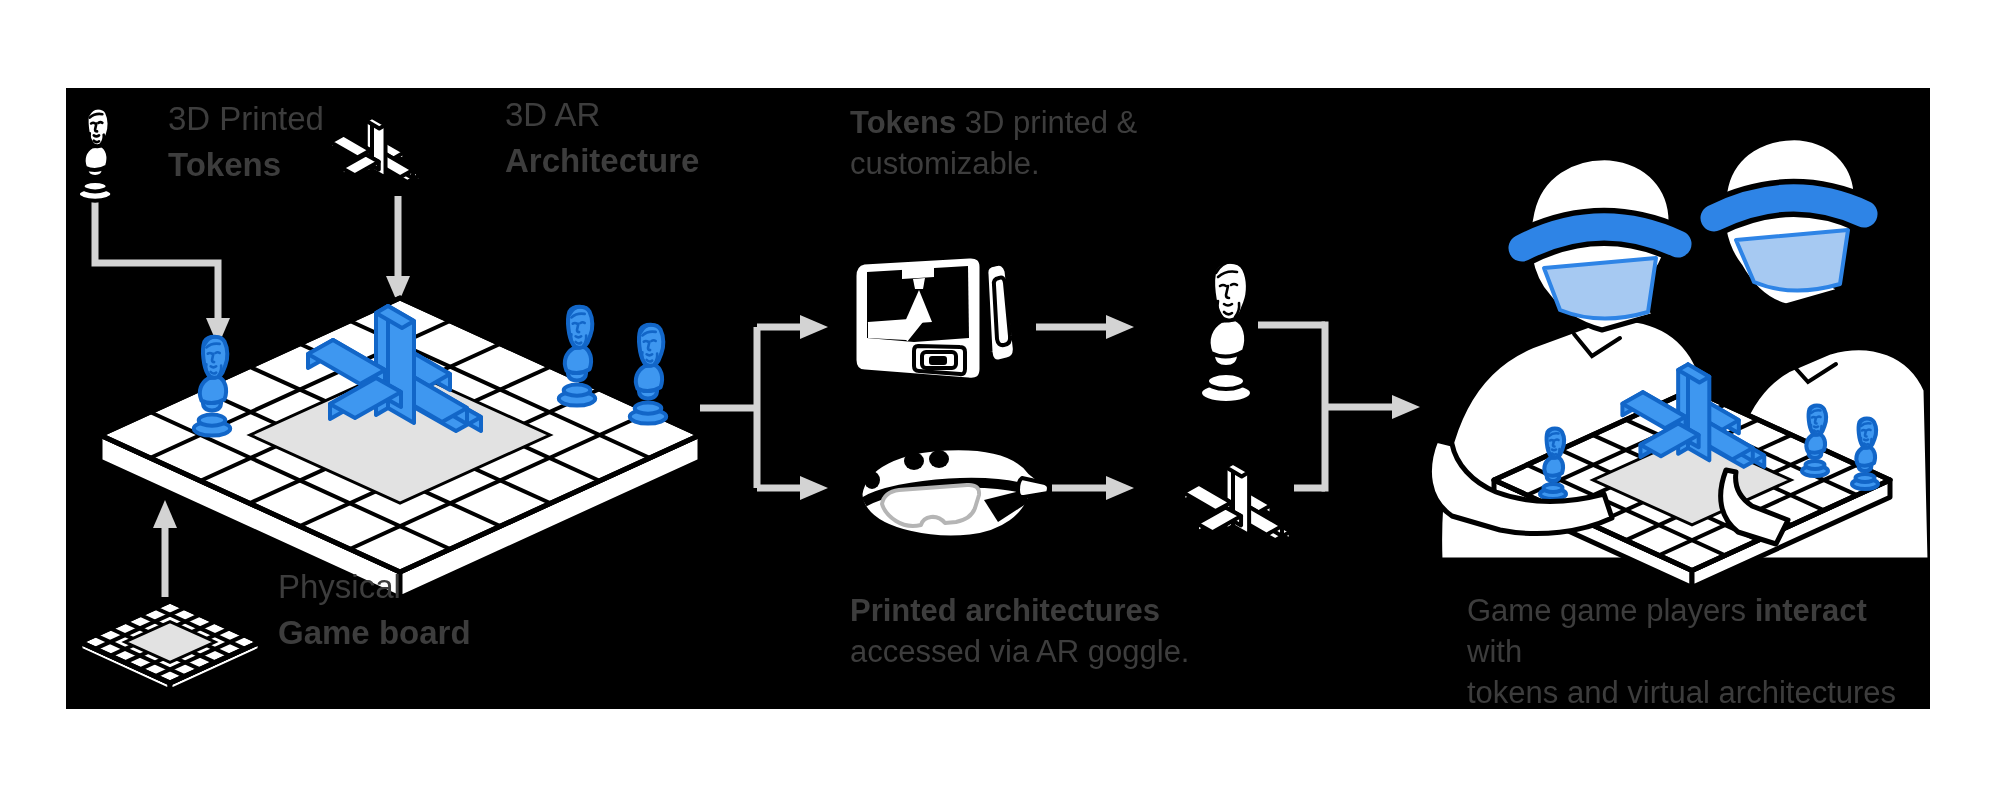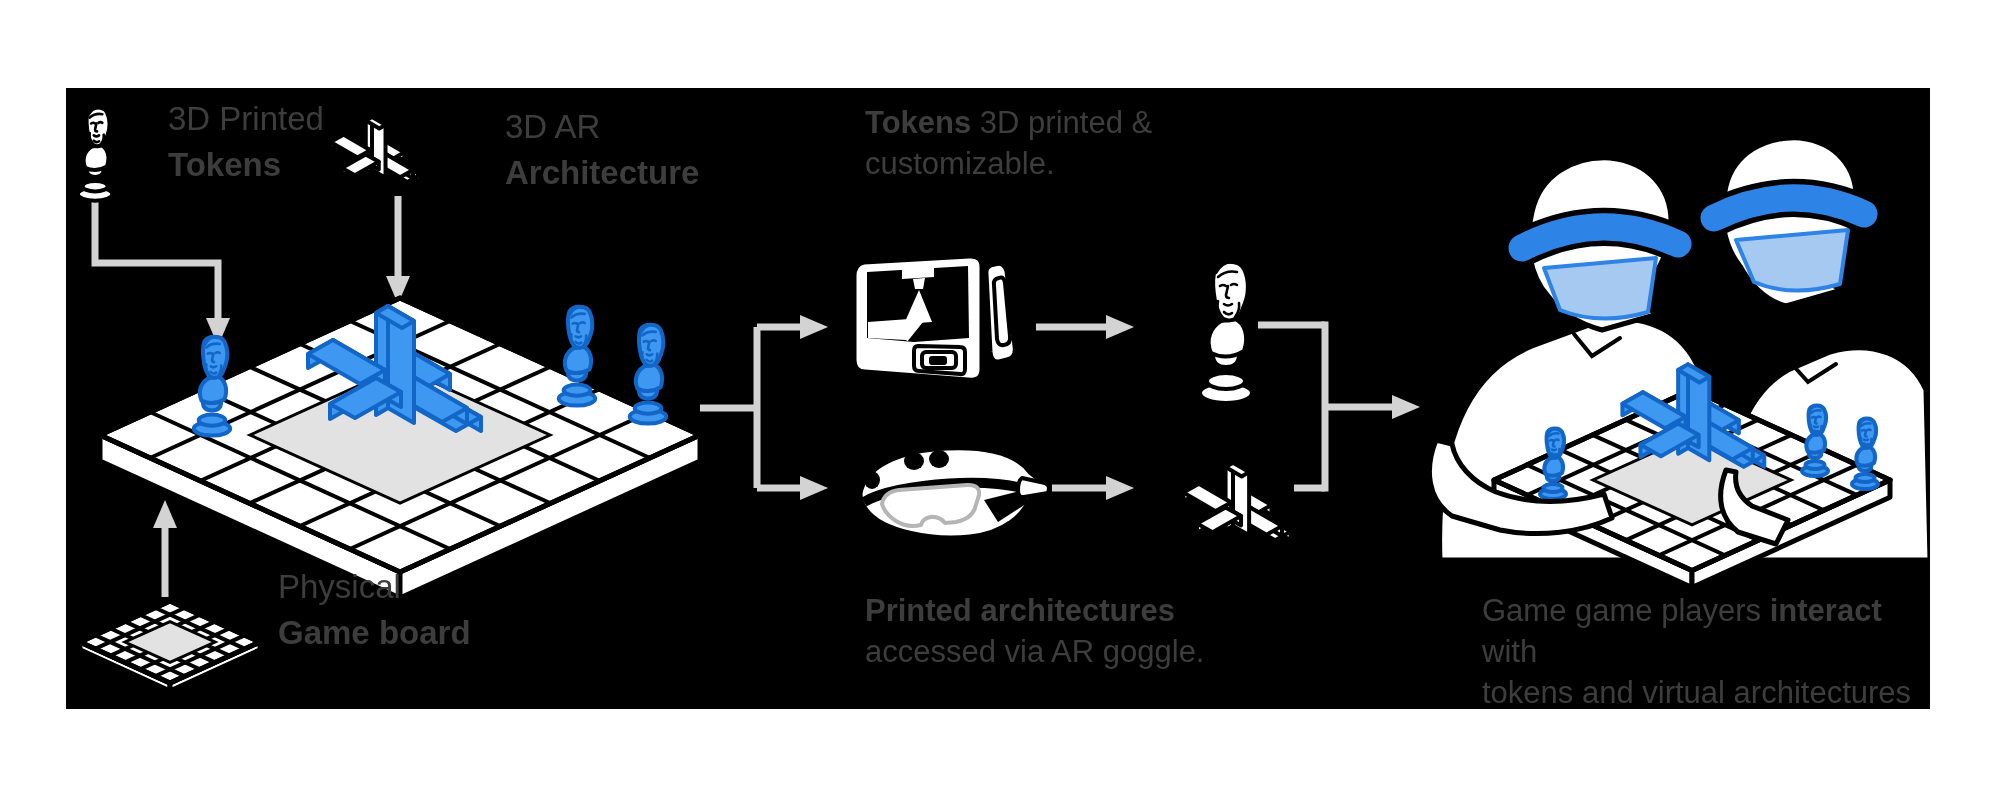--- a/index.html
+++ b/index.html
@@ -30,21 +30,21 @@
   .blk{fill:#000;stroke:none;}
   .gband-o{fill:none;stroke:#000;stroke-width:38;stroke-linecap:round;}
   .gband{fill:none;stroke:var(--goggle-blue);stroke-width:27;stroke-linecap:round;}
   .glens{fill:var(--goggle-lens);stroke:var(--goggle-blue);stroke-width:4;stroke-linejoin:round;}
   .kline{fill:none;stroke:#000;stroke-width:4;stroke-linecap:round;}
   .visor{fill:#fff;stroke:#b5b5b5;stroke-width:4;stroke-linejoin:round;}
 
   
   .txt{position:absolute;color:var(--text-gray);}
   .label{font-size:33px;line-height:46px;font-weight:400;}
-  .caption{font-size:31px;line-height:41px;font-weight:400;margin-left:15px;}
+  .caption{font-size:31px;line-height:41px;font-weight:400;}
   .txt .bold{font-weight:700;}
 </style>
 </head>
 <body>
 
 <div class="canvas">
   <div class="panel"></div>
 
   <svg class="art" viewBox="0 0 2000 800">
     <defs>
@@ -208,21 +208,21 @@
       <path class="wb" d="M1436,440 C1424,470 1428,500 1452,516 L1500,530 C1540,538 1582,532 1612,518 L1604,494 C1566,504 1528,504 1496,492 C1472,482 1456,464 1452,444 Z"></path>
       <path class="wb" d="M1726,470 C1716,496 1720,518 1738,532 L1776,544 L1788,520 L1752,506 C1740,498 1734,486 1736,472 Z"></path>
     </g>
   </svg>
 
   <div class="txt label" style="left:168px;top:96px">
     <div>3D Printed</div>
     <div class="bold">Tokens</div>
   </div>
 
-  <div class="txt label" style="left:505px;top:104px">
+  <div class="txt label" style="left:505px;top:92px">
     <div>3D AR</div>
     <div class="bold">Architecture</div>
   </div>
 
   <div class="txt label" style="left:278px;top:564px">
     <div>Physical</div>
     <div class="bold">Game board</div>
   </div>
 
   <div class="txt caption" style="left:850px;top:102px">

